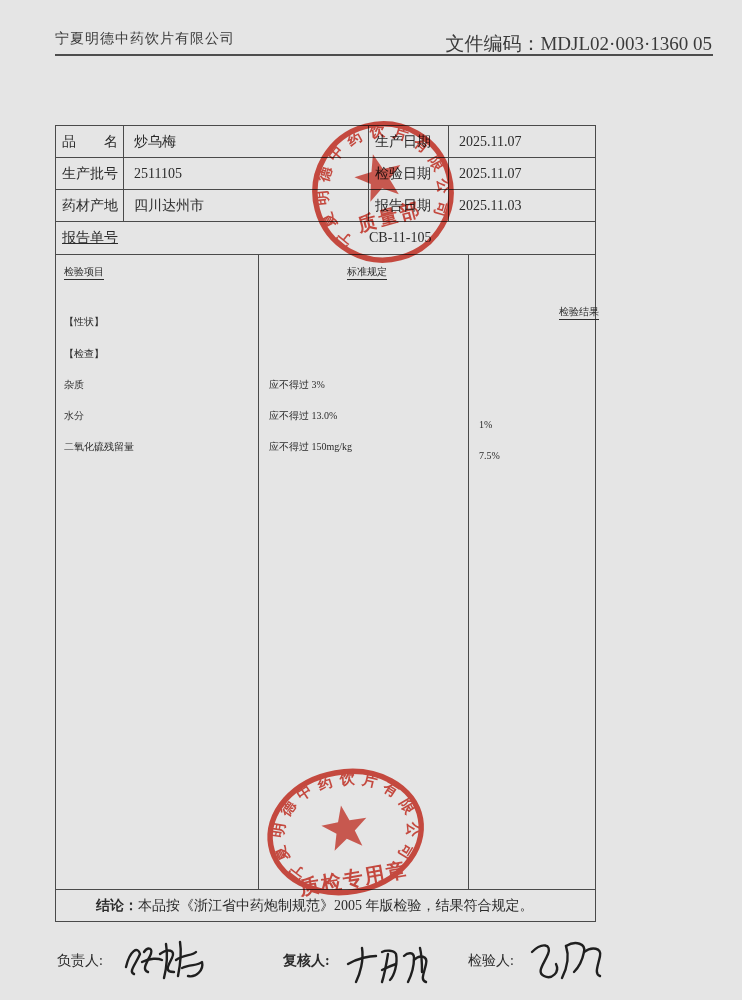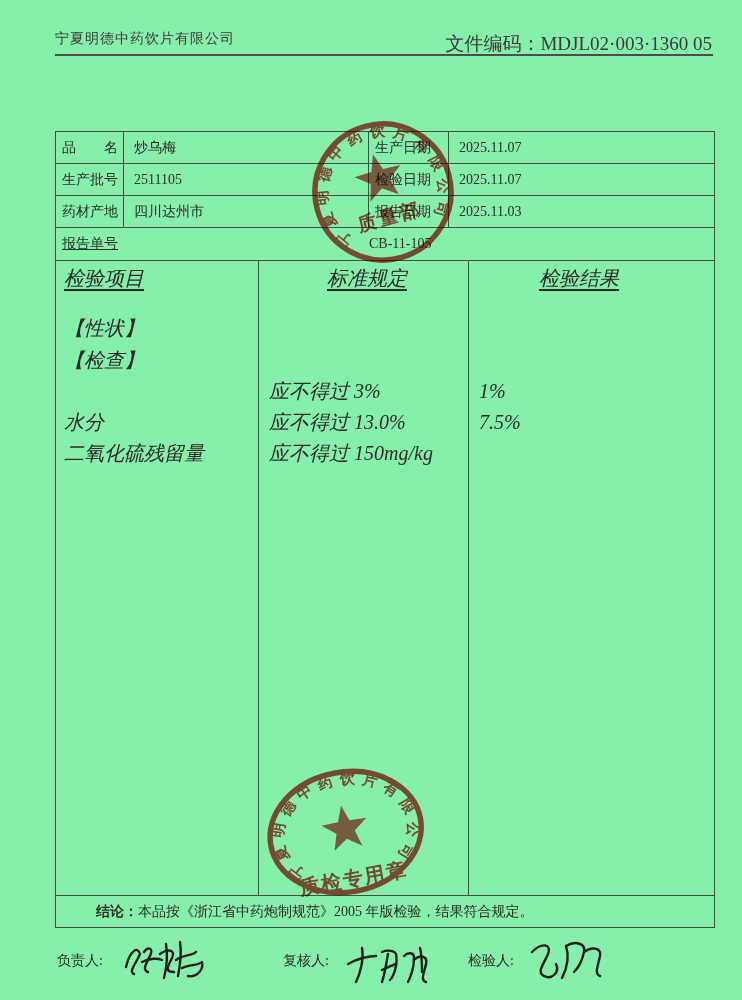--- a/index.html
+++ b/index.html
@@ -1,57 +1,57 @@
 <!DOCTYPE html>
 <html><head>
 <meta charset="utf-8">
 <style>
   :root { --bd:#4a4a4a; --ink:#2b2b2b; }
   html,body { margin:0; padding:0; background:#fff; }
   .page {
-    position:relative; width:742px; height:1000px; background:#86efac;
+    position:relative; width:742px; height:1000px; background:#e5e5e5;
     font-family:"Liberation Serif","DejaVu Serif",serif; color:var(--ink);
     overflow:hidden;
   }
   
   .hdr-company { position:absolute; left:55px; top:30px; font-size:14px; letter-spacing:1px; color:#3a3a3a; }
   .hdr-code { position:absolute; right:30px; top:31px; font-size:19px; color:#3a3a3a; }
   .hdr-rule { position:absolute; left:55px; top:54px; width:658px; height:2px; background:#4d4d4d; }
   
   .title { position:absolute; left:0; top:84px; width:742px; text-align:center;
            font-size:27px; font-weight:bold; letter-spacing:2px; color:#141414; }
   
-  .tbl { position:absolute; left:55px; top:131px; width:660px; border:1px solid var(--bd); box-sizing:border-box; }
+  .tbl { position:absolute; left:55px; top:125px; width:541px; border:1px solid var(--bd); box-sizing:border-box; }
   .info-grid { display:grid; grid-template-columns:68px 245px 80px 1fr; }
   .info-grid > div { height:32px; line-height:32px; font-size:14px; box-sizing:border-box;
                      border-bottom:1px solid var(--bd); white-space:nowrap; overflow:hidden; }
   .cell-l { padding-left:6px; border-right:1px solid var(--bd); }
   .cell-v { padding-left:10px; border-right:1px solid var(--bd); }
   .cell-v2 { padding-left:10px; }
   .report-row { position:relative; height:32px; line-height:32px; font-size:14px;
                 border-bottom:1px solid var(--bd); }
   .report-row .lab { padding-left:6px;text-decoration:underline; }
   .report-row .val { position:absolute; left:313px; top:0; }
   
-  .inspect { position:relative; height:634px; border-bottom:1px solid var(--bd); font-size:20px;font-style:italic; }
+  .inspect { position:relative; height:634px; border-bottom:1px solid var(--bd); font-size:10px; }
   .vline { position:absolute; top:0; bottom:0; width:1px; background:var(--bd); }
   .vline.v1 { left:202px; } .vline.v2 { left:412px; }
   .irow { position:absolute; left:0; right:0; height:22px; line-height:22px; }
   .irow .c1 { position:absolute; left:8px; width:190px; }
   .irow .c2 { position:absolute; left:213px; width:196px; }
-  .irow .c3 { position:absolute; left:423px; width:200px; }
+  .irow .c3 { position:absolute; left:423px; width:200px;margin-top:40px; }
   .ihead .c1, .ihead .c2, .ihead .c3 { text-decoration:underline; text-underline-offset:4px; }
   .ihead .c2, .ihead .c3 { text-align:center; }
   
   .conclusion { height:31px; line-height:31px; font-size:14px; padding-left:40px; }
   .conclusion .b { font-weight:bold; }
   
   .foot { position:absolute; left:0; top:930px; width:742px; height:60px; }
   .flabel { position:absolute; top:22px; font-size:14px; }
-  .fl1 { left:57px; } .fl2 { left:283px; } .fl3 { left:468px; }
+  .fl1 { left:57px; } .fl2 { left:283px;font-weight:bold; } .fl3 { left:468px; }
   .sig { position:absolute; }
   .sig svg { display:block; }
   .sig path { fill:none; stroke:#1f1f1f; stroke-width:2.4; stroke-linecap:round; stroke-linejoin:round; }
   .sg1 { left:118px; top:2px; } .sg2 { left:342px; top:4px; } .sg3 { left:522px; top:0px; }
   
   .stamp { position:absolute; mix-blend-mode:multiply; opacity:0.88; color:#d6392c; }
   .stamp svg { display:block; overflow:visible; }
   .stamp-top { left:293px; top:102px; transform:rotate(-15deg); }
   .stamp-bottom { left:256px; top:759px; transform:rotate(-10deg); }
   .stamp text { font-family:"Liberation Serif","DejaVu Serif",serif; font-weight:bold; }
@@ -101,20 +101,21 @@
 
       <div class="irow" style="top:56px;">
         <span class="c1">【性状】</span>
       </div>
       <div class="irow" style="top:88px;">
         <span class="c1">【检查】</span>
         <span class="c2"></span>
         <span class="c3"></span>
       </div>
       <div class="irow" style="top:119px;">
+        <span class="c1">杂质</span>
         <span class="c2">应不得过 3%</span>
         <span class="c3">1%</span>
       </div>
       <div class="irow" style="top:150px;">
         <span class="c1">水分</span>
         <span class="c2">应不得过 13.0%</span>
         <span class="c3">7.5%</span>
       </div>
       <div class="irow" style="top:181px;">
         <span class="c1">二氧化硫残留量</span>

